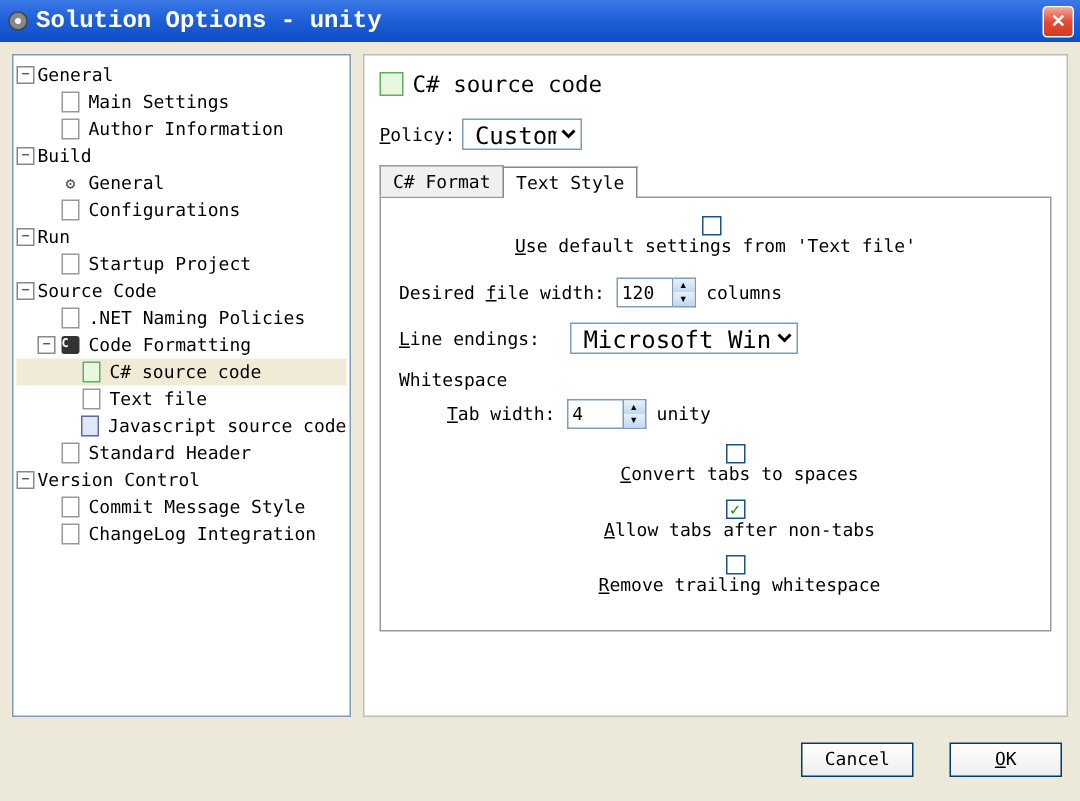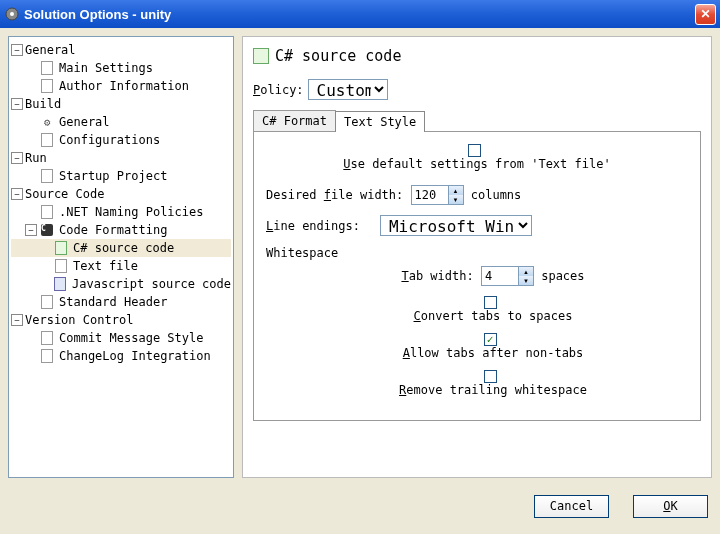--- a/index.html
+++ b/index.html
@@ -1,20 +1,20 @@
 <!DOCTYPE html>
 <html><head>
 <meta charset="utf-8">
 <style>
 * { box-sizing: border-box; margin: 0; padding: 0; }
 body { font-family: "SimSun", "宋体", monospace; font-size: 12px; background: #ece9d8; width: 720px; height: 534px; overflow: hidden; }
 
 .titlebar { height: 28px; background: linear-gradient(180deg, #3b78e7 0%, #1e5fd6 50%, #0d4ec7 100%); display: flex; align-items: center; padding: 0 4px; color: #fff; }
 .titlebar .icon { width: 16px; height: 16px; margin-right: 4px; display: flex; align-items: center; justify-content: center; }
-.titlebar .title { font-weight: bold; font-size: 13px; flex: 1; font-family: Liberation Sans, sans-serif; }
+.titlebar .title { font-weight: bold; font-size: 16px; flex: 1; font-family: Liberation Mono, monospace; }
 .close-btn { width: 21px; height: 21px; background: linear-gradient(180deg, #f5a799 0%, #e34b33 50%, #d63a1f 100%); border: 1px solid #fff; border-radius: 3px; display: flex; align-items: center; justify-content: center; color: #fff; font-weight: bold; cursor: pointer; font-family: Tahoma, sans-serif; }
 
 .body { display: flex; padding: 8px; height: 458px; gap: 8px; }
 
 .tree { width: 226px; border: 1px solid #7f9db9; background: #fff; padding: 4px 2px; overflow: auto; }
 .tree-item { display: flex; align-items: center; height: 18px; cursor: pointer; white-space: nowrap; }
 .tree-item.selected { background: #f0ead6; }
 .expander { width: 12px; height: 12px; border: 1px solid #888; background: #fff; display: flex; align-items: center; justify-content: center; font-size: 9px; line-height: 9px; margin-right: 2px; color: #333; font-family: monospace; }
 .spacer { width: 14px; display: inline-block; }
 .ticon { width: 16px; height: 16px; margin-right: 4px; display: inline-flex; align-items: center; justify-content: center; }
@@ -37,21 +37,21 @@
 .tab { border: 1px solid #999; border-bottom: none; padding: 3px 8px; background: #f0f0f0; cursor: pointer; position: relative; }
 .tab.active { background: #fff; border-color: #888; z-index: 2; top: 1px; }
 .tab + .tab { margin-left: -1px; }
 .tab-body { border: 1px solid #999; padding: 12px 12px; height: 290px; background: #fff; }
 .cb-row { display: flex; align-items: center; margin-bottom: 10px; flex-direction: column; }
 .checkbox { width: 13px; height: 13px; border: 1px solid #1c5180; background: #fff; margin-right: 6px; display: flex; align-items: center; justify-content: center; color: #1a7a1a; font-weight: bold; font-size: 11px; cursor: pointer; }
 .num-input { width: 38px; height: 20px; border: 1px solid #7f9db9; font-family: inherit; font-size: 12px; padding-left: 3px; }
 .spinner { width: 15px; height: 20px; border: 1px solid #7f9db9; border-left: none; display: inline-flex; flex-direction: column; vertical-align: top; }
 .spin-btn { flex: 1; background: linear-gradient(#e8f0fb, #c0d8f0); border: none; font-size: 6px; cursor: pointer; }
 .fieldset-label { margin: 8px 0 6px 0; }
-.indent { margin-left: 32px; justify-content: center; }
+.indent { margin-left: 32px; }
 .line-select { width: 152px; margin-left: 20px; }
 
 .footer { height: 40px; display: flex; justify-content: flex-end; align-items: center; padding: 0 12px; gap: 24px; }
 .btn { width: 75px; height: 23px; border: 1px solid #003c74; background: linear-gradient(#fff, #eee); font-family: inherit; font-size: 12px; cursor: pointer; }
 </style>
 </head>
 <body>
 
 <div class="titlebar">
   <span class="icon">
@@ -201,21 +201,21 @@
         <select class="select line-select"><option>Microsoft Windows</option></select>
       </div>
       <div class="fieldset-label">Whitespace</div>
       <div class="row indent">
         <span><span class="underline">T</span>ab width:</span>&nbsp;
         <input class="num-input" value="4" style="">
         <span class="spinner">
             <button class="spin-btn">▲</button>
             <button class="spin-btn">▼</button>
           </span>
-        &nbsp;<span>spaces</span>
+        &nbsp;<span>unity</span>
       </div>
       <div class="cb-row indent">
         <span class="checkbox"></span>
         <span><span class="underline">C</span>onvert tabs to spaces</span>
       </div>
       <div class="cb-row indent">
         <span class="checkbox">✓</span>
         <span><span class="underline">A</span>llow tabs after non-tabs</span>
       </div>
       <div class="cb-row indent">

